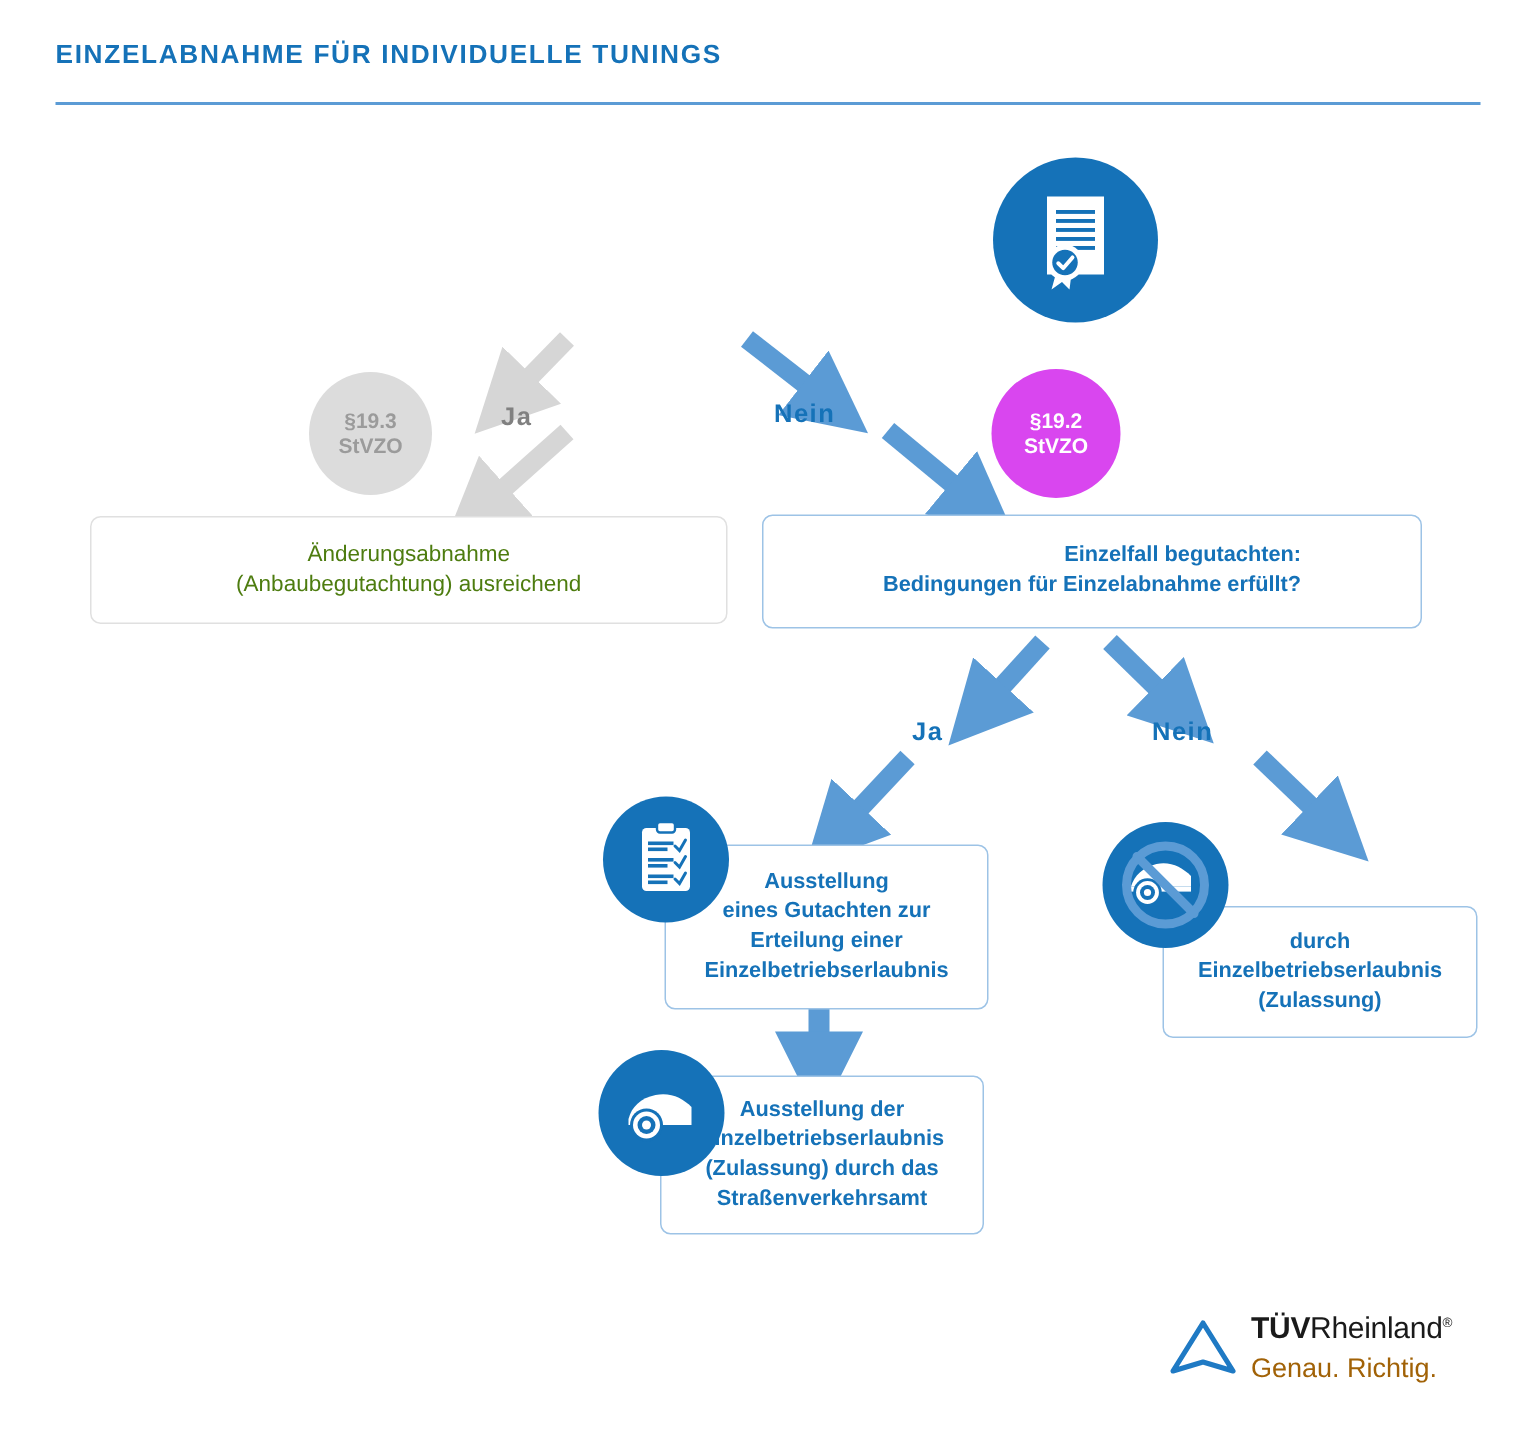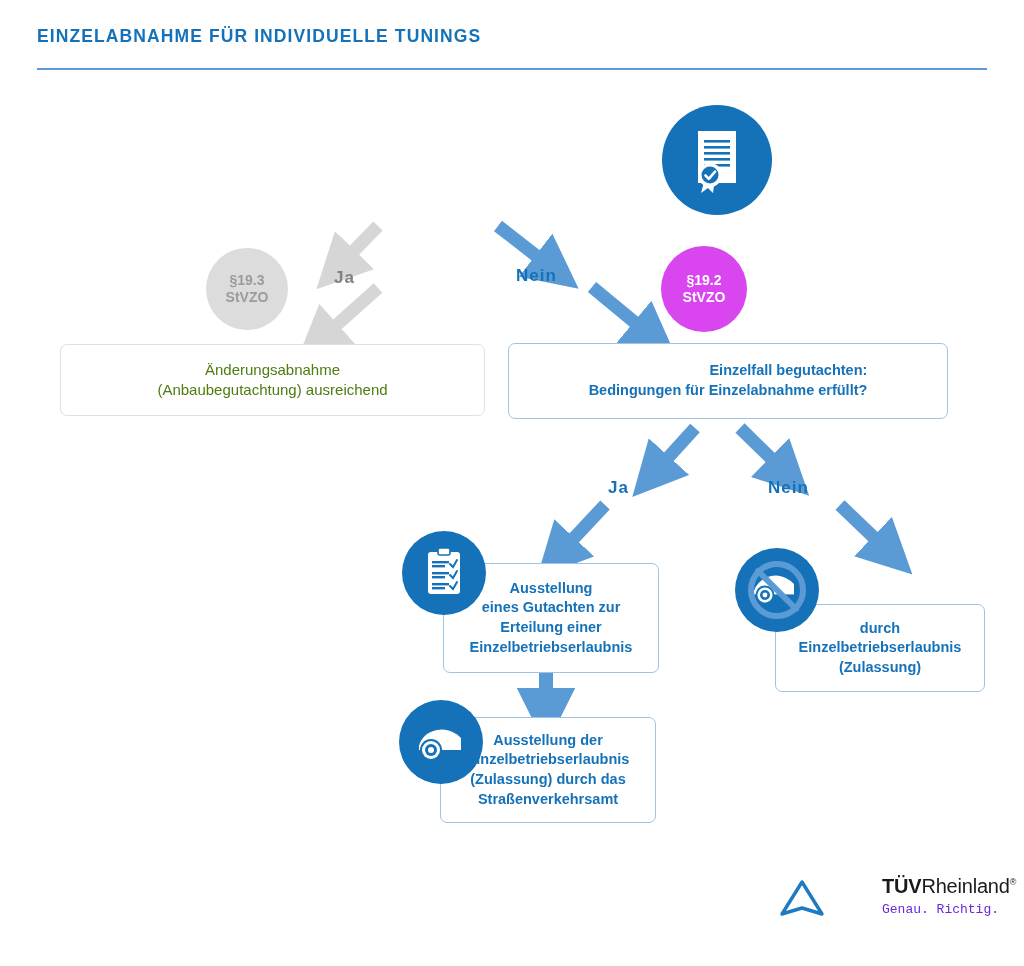--- a/index.html
+++ b/index.html
@@ -118,38 +118,36 @@
   }
 
   
   .logo {
     position: absolute;
     left: 779px;
     top: 876px;
     display: flex;
     align-items: flex-start;
     z-index: 5;
-    gap: 48px;
   }
   .logo-mark { margin-right: 9px; margin-top: 3px; }
   .logo-text { line-height: 1; }
   .logo-word {
     font-size: 20px;
     color: #1a1a1a;
     white-space: nowrap;
     letter-spacing: -0.2px;
   }
   .logo-word .b { font-weight: bold; }
   .logo-word .reg { font-size: 9px; vertical-align: super; font-weight: normal; }
   .logo-tag {
-    font-size: 13px;
-    color: #6d28d9;
+    font-size: 18px;
+    color: #a16207;
     margin-top: 7px;
     white-space: nowrap;
-    font-family: Liberation Mono, monospace;
   }
 </style>
 </head>
 <body>
 
 <div id="canvas">
 
   <div class="page-title">EINZELABNAHME FÜR INDIVIDUELLE TUNINGS</div>
   <div class="title-rule"></div>
 

